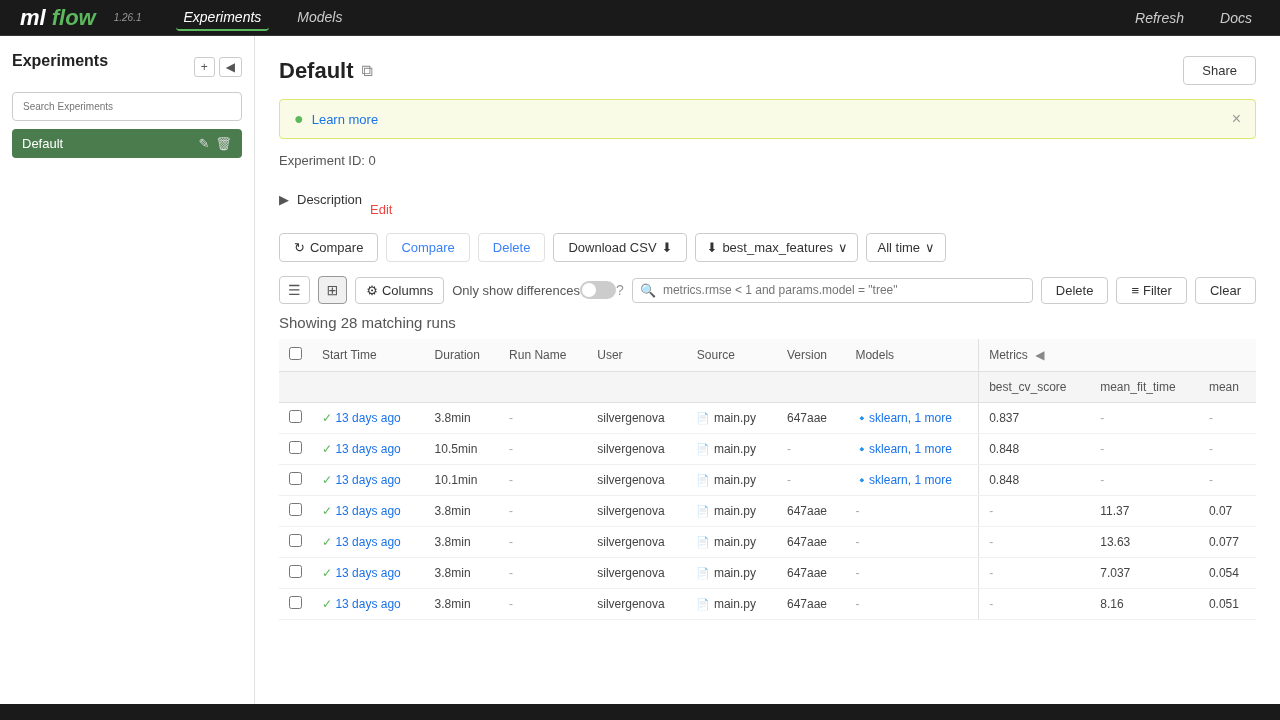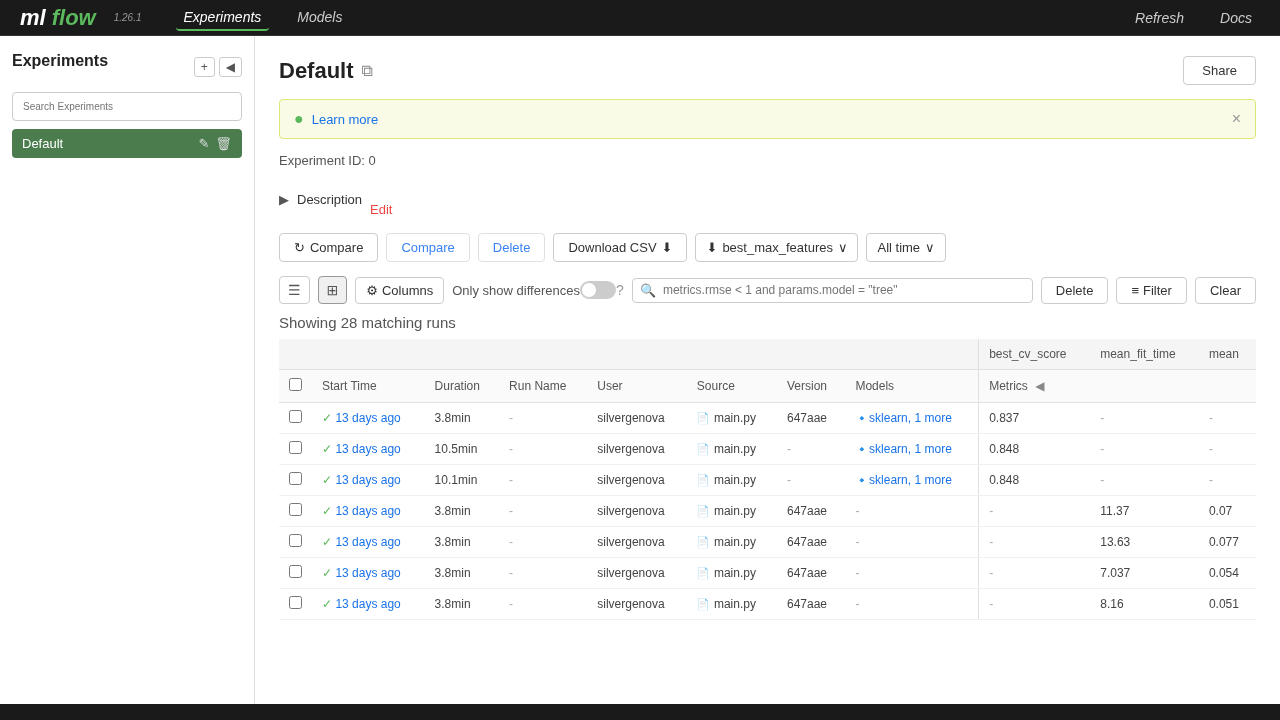--- a/index.html
+++ b/index.html
@@ -412,49 +412,49 @@
         <span>≡</span>
         <span>Filter</span>
       </button>
       <button class="clear-btn">Clear</button>
     </div>
 
     <div class="runs-count">Showing 28 matching runs</div>
 
     <table class="runs-table">
       <thead>
-        <tr style="background:#f5f5f5;">
-          <th></th>
-          <th></th>
-          <th></th>
-          <th></th>
-          <th></th>
-          <th></th>
-          <th></th>
-          <th></th>
-          <th style="border-left:1px solid #e0e0e0;">best_cv_score</th>
-          <th>mean_fit_time</th>
-          <th>mean</th>
-        </tr>
         <tr>
           <th class="check-col">
             <input type="checkbox" style="">
           </th>
           <th>Start Time</th>
           <th>Duration</th>
           <th>Run Name</th>
           <th>User</th>
           <th>Source</th>
           <th>Version</th>
           <th>Models</th>
           <th colspan="3" style="text-align:left; border-left:1px solid #e0e0e0;">
             <span>Metrics</span>
             <span class="metrics-collapse">◀</span>
           </th>
         </tr>
+        <tr style="background:#f5f5f5;">
+          <th></th>
+          <th></th>
+          <th></th>
+          <th></th>
+          <th></th>
+          <th></th>
+          <th></th>
+          <th></th>
+          <th style="border-left:1px solid #e0e0e0;">best_cv_score</th>
+          <th>mean_fit_time</th>
+          <th>mean</th>
+        </tr>
       </thead>
       <tbody id="runs-tbody">
       <tr>
     <td><input type="checkbox" style=""></td>
     <td>
       <span style="color:#5cb85c;">✓</span>
       <a class="run-link">13 days ago</a>
     </td>
     <td>3.8min</td>
     <td><span class="dash">-</span></td>

